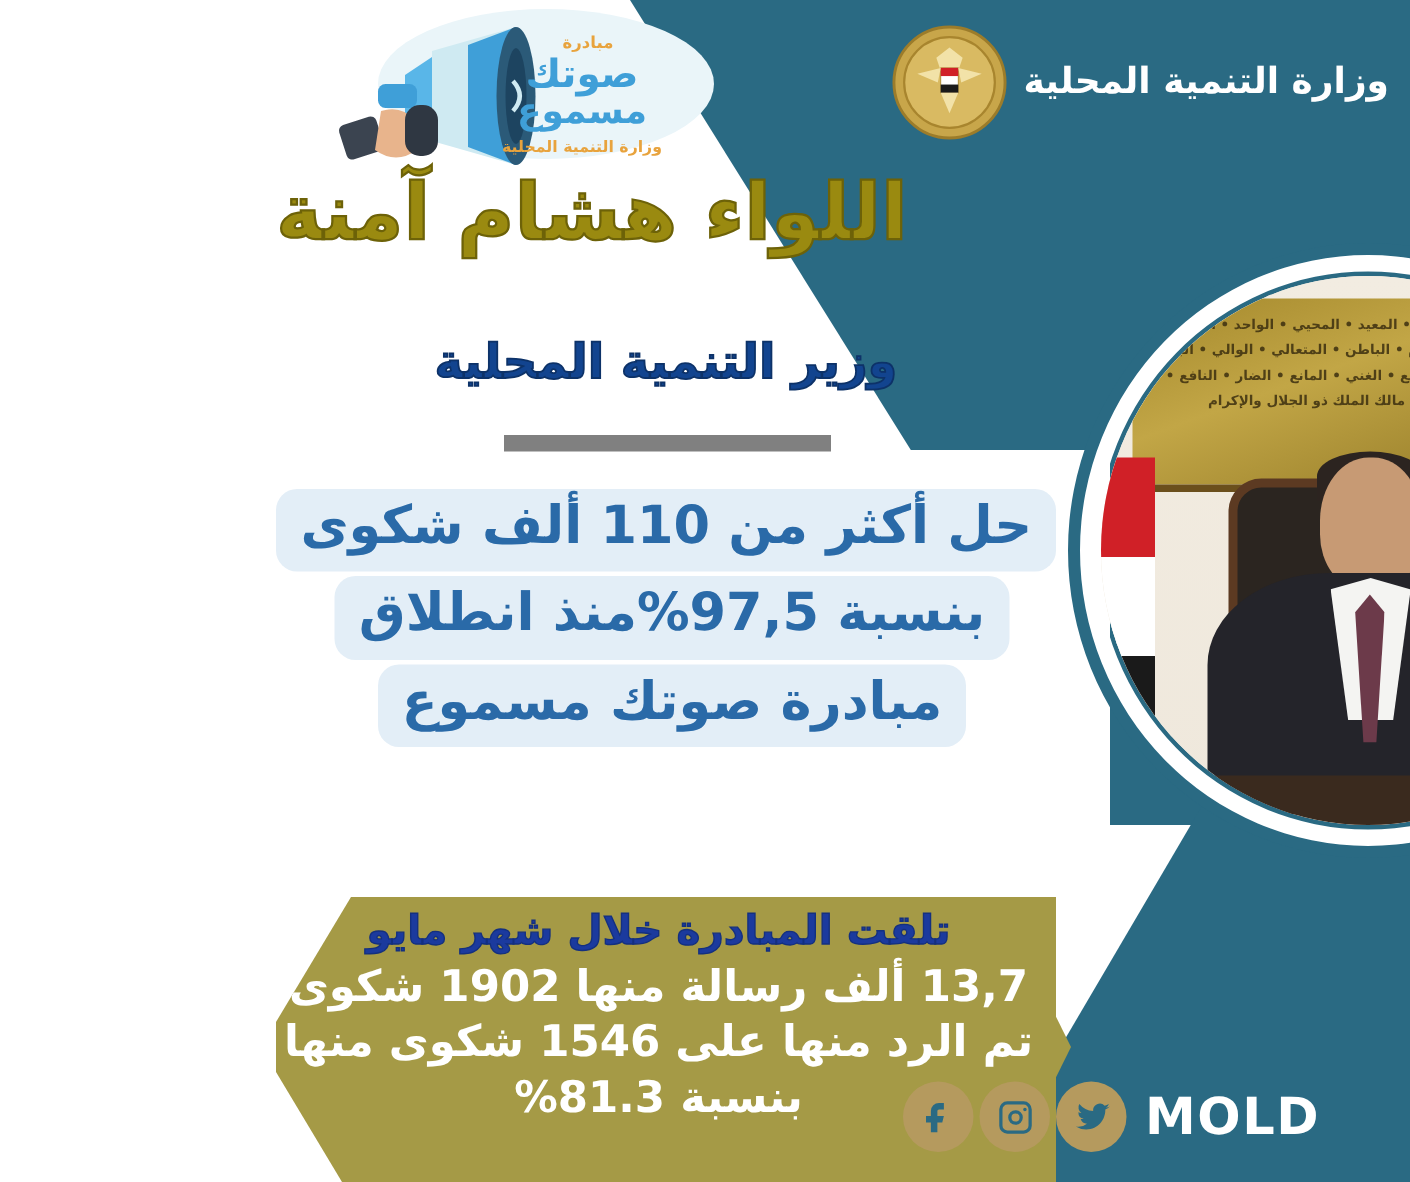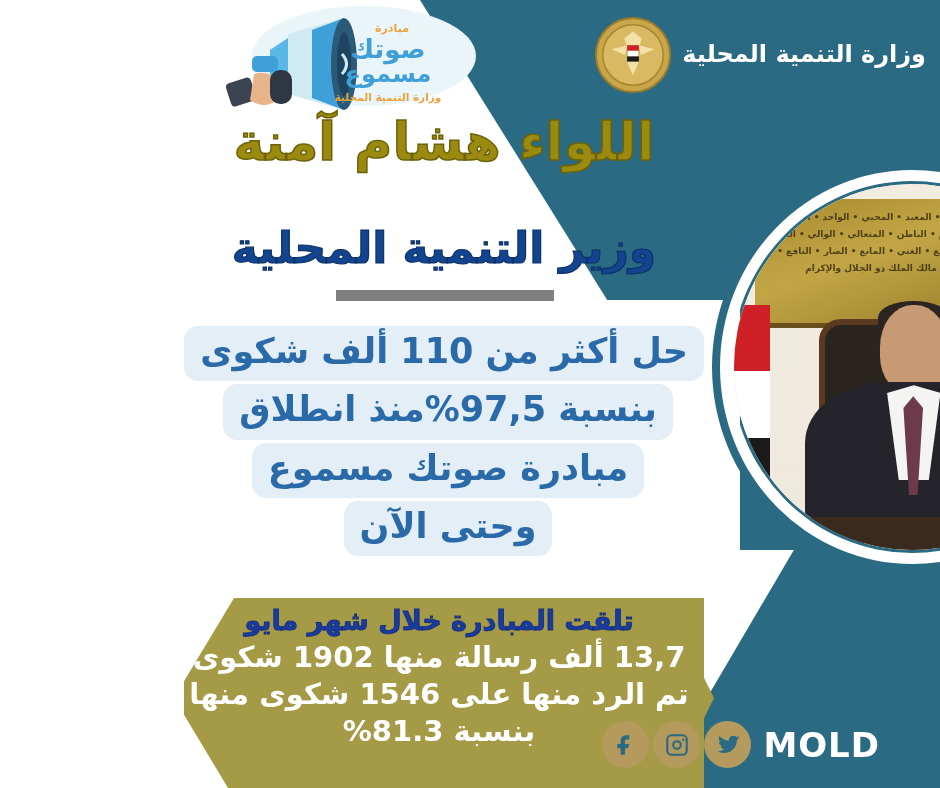--- a/index.html
+++ b/index.html
@@ -90,35 +90,35 @@
     height: 78px;
     flex: none;
   }
 
   
   .minister-name {
     position: absolute;
     left: 0;
     top: 112px;
     width: 520px;
-    text-align: center;
+    text-align: left;
     font-size: 52px;
     font-weight: bold;
     color: #9a8a10;
     -webkit-text-stroke: 1.5px #6d6208;
     z-index: 7;
     white-space: nowrap;
   }
   .minister-role {
     position: absolute;
     left: 0;
     top: 222px;
     width: 520px;
     text-align: center;
-    font-size: 44px;
+    font-size: 32px;
     font-weight: bold;
     color: #12448f;
     -webkit-text-stroke: 1.2px #0d3268;
     z-index: 7;
     white-space: nowrap;
   }
   .role-underline {
     position: absolute;
     left: 152px;
     top: 290px;
@@ -433,21 +433,20 @@
       <div class="ph-shirt"></div>
       <div class="ph-tie"></div>
       <div class="ph-desk"></div>
     </div>
   </div>
 
   <div class="statement">
     <div class="statement-line">حل أكثر من 110 ألف شكوى</div><br>
     <div class="statement-line">بنسبة 97,5%منذ انطلاق</div><br>
     <div class="statement-line">مبادرة صوتك مسموع</div><br>
-    <div class="statement-line">وحتى الآن</div>
   </div>
 
   <div class="stats-hex-clip-right"></div>
   <div class="stats-hex">
     <div class="stat-line head">تلقت المبادرة خلال شهر مايو</div>
     <div class="stat-line body">13,7 ألف رسالة منها 1902 شكوى</div>
     <div class="stat-line body">تم الرد منها على 1546 شكوى منها</div>
     <div class="stat-line body">بنسبة 81.3%</div>
   </div>
 

